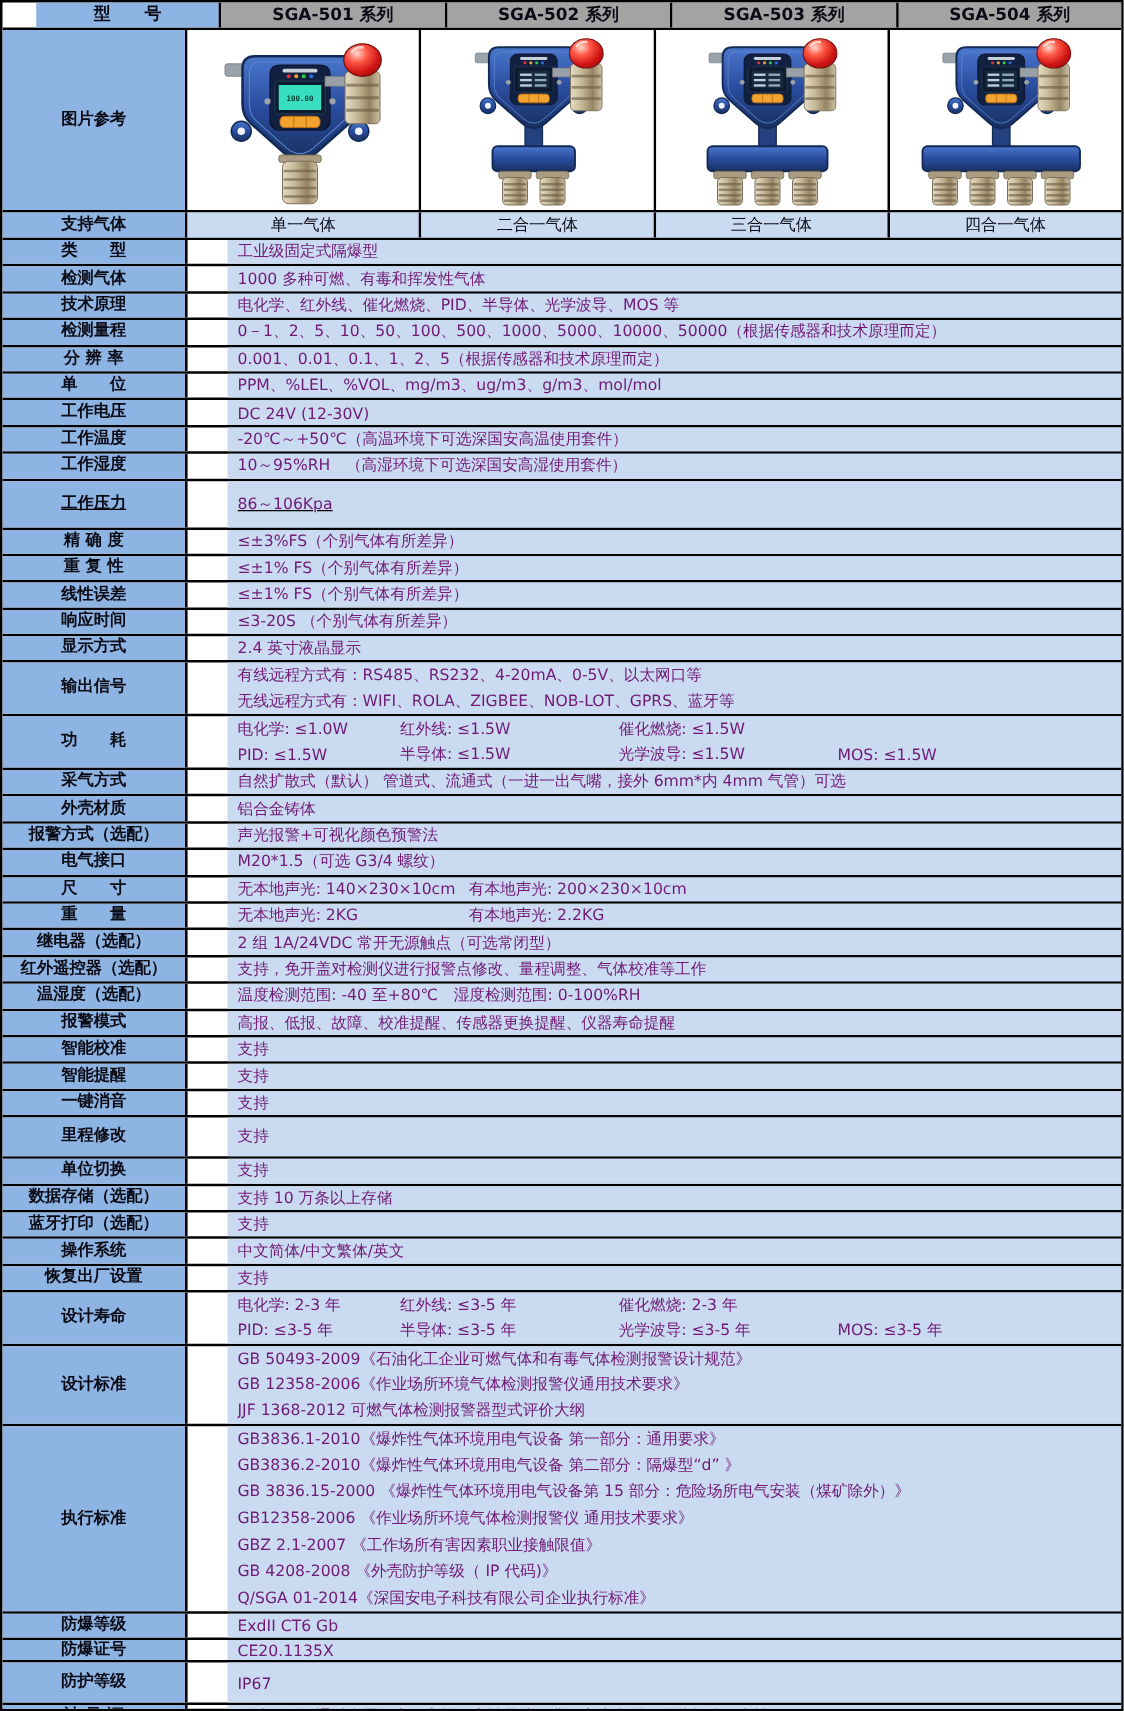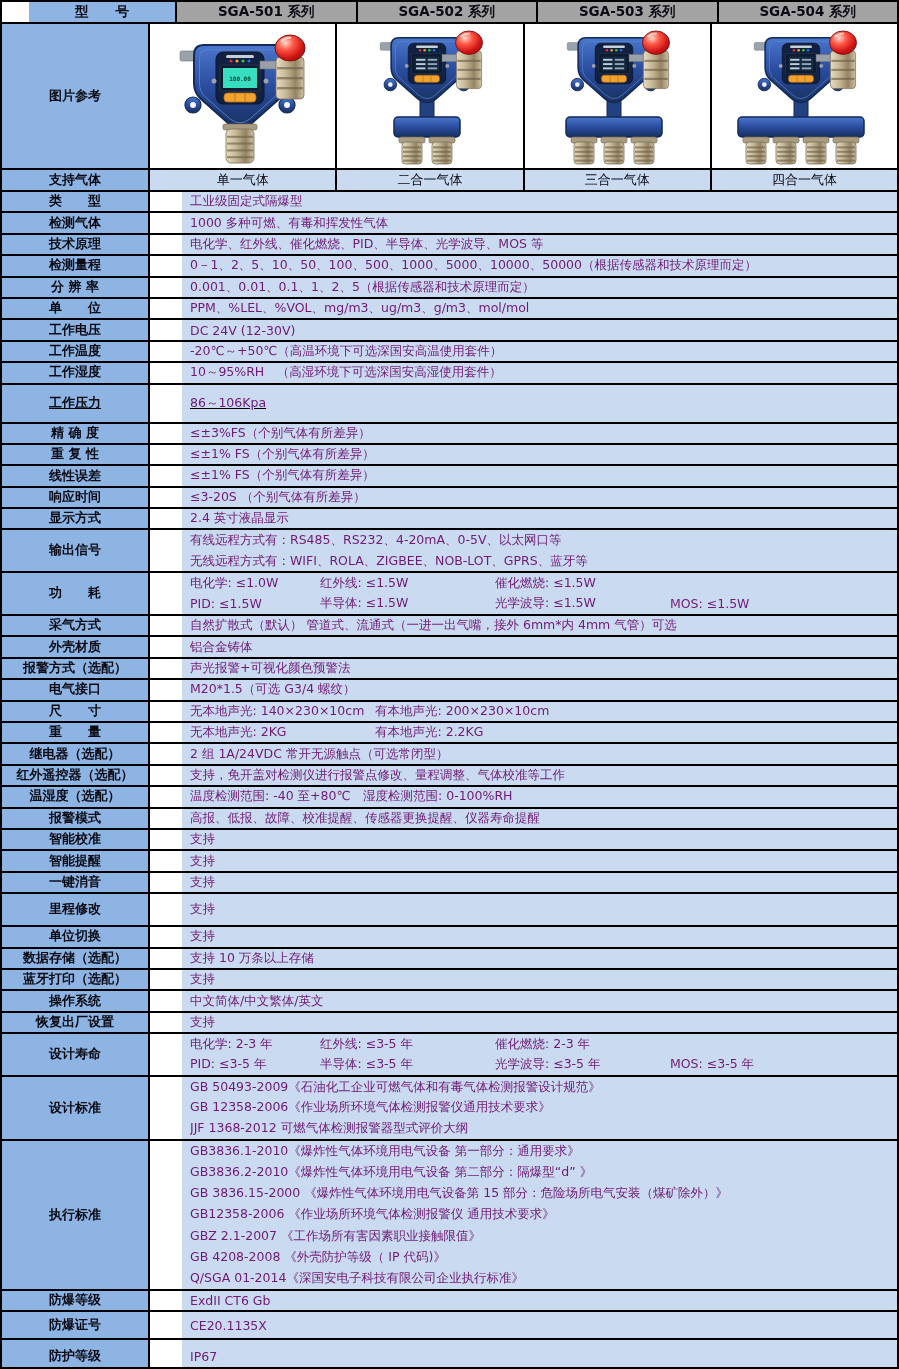--- a/index.html
+++ b/index.html
@@ -628,21 +628,21 @@
         <div class="line">GB 4208-2008 《外壳防护等级（ IP 代码)》</div>
         <div class="line">Q/SGA 01-2014《深国安电子科技有限公司企业执行标准》</div>
       </div>
     </div>
     <div class="row" style="height: 21.4px;">
       <div class="lcell">防爆等级</div>
       <div class="vcell">
         <div class="line">ExdII CT6 Gb</div>
       </div>
     </div>
-    <div class="row" style="height: 28px;">
+    <div class="row" style="height: 18px;">
       <div class="lcell">防爆证号</div>
       <div class="vcell">
         <div class="line">CE20.1135X</div>
       </div>
     </div>
     <div class="row" style="height: 34px;">
       <div class="lcell">防护等级</div>
       <div class="vcell">
         <div class="line">IP67</div>
       </div>

